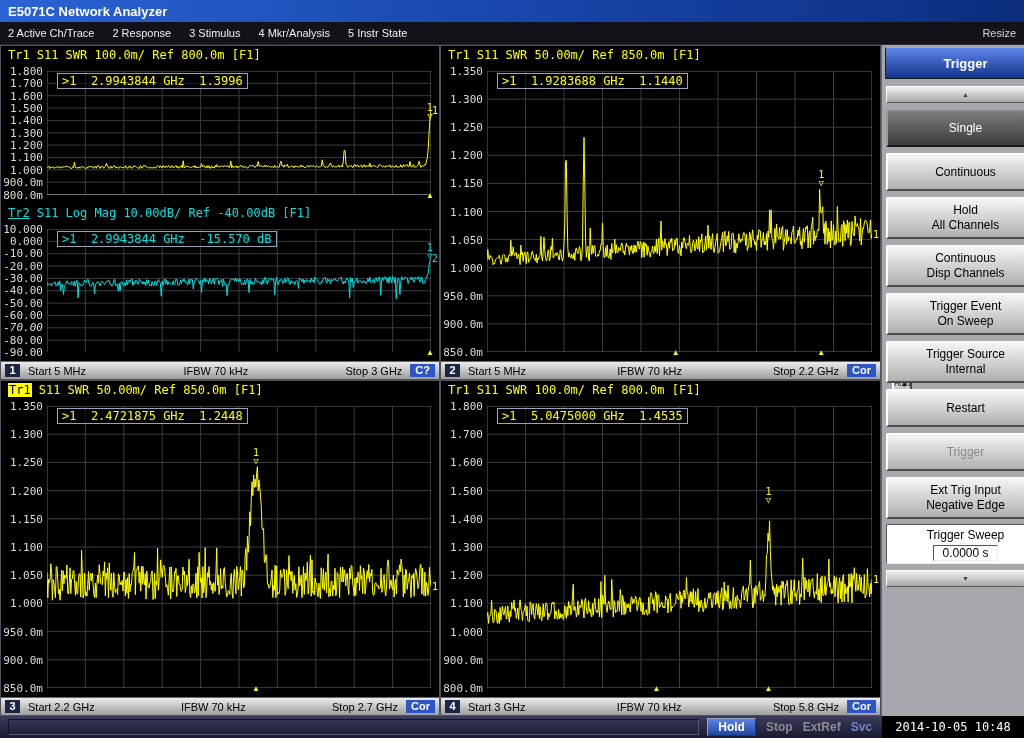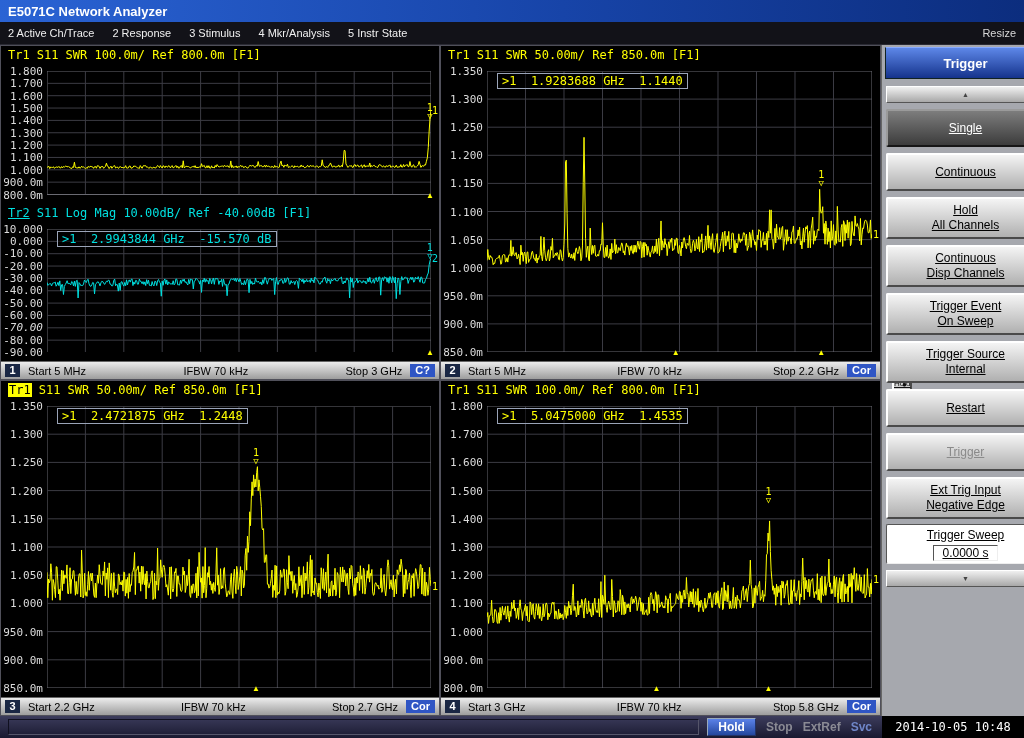--- a/index.html
+++ b/index.html
@@ -61,21 +61,21 @@
   #sk-buttons{display:flex;flex-direction:column;}
   .sk-btn{position:relative;margin:3px 2px;min-height:34px;display:flex;flex-direction:column;
     justify-content:center;align-items:center;text-align:center;
     font:12px "Liberation Sans",sans-serif;color:#000;
     background:linear-gradient(#f4f4f4,#b0b0b0);
     border:2px solid;border-color:#ffffff #4a4a4a #4a4a4a #ffffff;border-radius:2px;}
   .sk-btn.two{min-height:38px;}
   .sk-dark{background:linear-gradient(#7d7d7d,#3c3c3c);color:#fff;border-color:#9a9a9a #161616 #161616 #9a9a9a;}
   .sk-disabled{color:#8a8a8a;}
   .sk-radio{position:absolute;left:8px;top:50%;transform:translateY(-50%);font-size:8px;color:#111;}
-  .sk-line{line-height:15px;text-decoration:underline;}
+  .sk-line{line-height:15px;}
   .sk-valuebox{background:#fff;border:1px solid;border-color:#555 #eee #eee #555;
     padding:0 8px;margin-top:2px;line-height:14px;}
   
   .bottom-bar{position:absolute;top:716px;left:0;width:1024px;height:22px;
     background:linear-gradient(#3c3c5c,#191930);display:flex;align-items:center;
     font:bold 12px "Liberation Sans",sans-serif;}
   .bb-msg{flex:1;height:14px;margin:0 8px;border:1px solid;border-color:#101020 #55556a #55556a #101020;}
   .bb-hold{background:linear-gradient(#5b82e8,#24479e);color:#fff;padding:1px 10px;
     border:1px solid;border-color:#9ab #236 #236 #9ab;margin-right:10px;}
   .bb-dim{color:#8a8a94;margin-right:10px;}
@@ -138,20 +138,21 @@
               <line x1="0" y1="700" x2="1000" y2="700" stroke="#3c3c44" vector-effect="non-scaling-stroke"></line>
               <line x1="700" y1="0" x2="700" y2="1000" stroke="#3c3c44" vector-effect="non-scaling-stroke"></line>
               <line x1="0" y1="800" x2="1000" y2="800" stroke="#3c3c44" vector-effect="non-scaling-stroke"></line>
               <line x1="800" y1="0" x2="800" y2="1000" stroke="#3c3c44" vector-effect="non-scaling-stroke"></line>
               <line x1="0" y1="900" x2="1000" y2="900" stroke="#3c3c44" vector-effect="non-scaling-stroke"></line>
               <line x1="900" y1="0" x2="900" y2="1000" stroke="#3c3c44" vector-effect="non-scaling-stroke"></line>
               <line x1="0" y1="1000" x2="1000" y2="1000" stroke="#6a6a72" vector-effect="non-scaling-stroke"></line>
               <line x1="1000" y1="0" x2="1000" y2="1000" stroke="#6a6a72" vector-effect="non-scaling-stroke"></line>
               <polyline points="0.0,779.7 2.4,777.4 4.8,771.5 7.1,790.0 9.5,777.3 11.9,780.3 14.3,781.7 16.7,775.4 19.0,787.5 21.4,782.2 23.8,777.7 26.2,777.4 28.6,781.6 31.0,772.3 33.3,784.0 35.7,785.5 38.1,773.8 40.5,784.4 42.9,773.6 45.2,778.2 47.6,771.1 50.0,771.0 52.4,777.5 54.8,771.2 57.1,778.7 59.5,779.2 61.9,789.1 64.3,790.1 66.7,776.0 69.0,780.9 71.4,738.7 73.8,781.0 76.2,783.9 78.6,782.7 81.0,787.2 83.3,775.9 85.7,788.0 88.1,781.9 90.5,770.4 92.9,781.0 95.2,776.8 97.6,783.4 100.0,790.6 102.4,783.5 104.8,787.8 107.1,772.8 109.5,778.3 111.9,777.2 114.3,769.4 116.7,776.2 119.0,776.8 121.4,788.3 123.8,774.9 126.2,773.4 128.6,787.2 131.0,767.1 133.3,768.2 135.7,772.1 138.1,788.6 140.5,774.4 142.9,775.2 145.2,773.0 147.6,788.0 150.0,781.1 152.4,770.6 154.8,746.1 157.1,769.7 159.5,773.3 161.9,790.0 164.3,778.2 166.7,770.6 169.0,787.9 171.4,775.2 173.8,769.9 176.2,766.3 178.6,785.8 181.0,780.4 183.3,777.0 185.7,788.3 188.1,783.3 190.5,772.3 192.9,781.6 195.2,780.7 197.6,782.5 200.0,783.7 202.4,782.0 204.8,766.3 207.1,785.6 209.5,786.2 211.9,784.8 214.3,769.6 216.7,769.9 219.0,787.2 221.4,784.2 223.8,781.1 226.2,768.1 228.6,772.0 231.0,771.1 233.3,780.0 235.7,783.7 238.1,785.8 240.5,788.9 242.9,765.9 245.2,776.6 247.6,787.7 250.0,770.6 252.4,765.4 254.8,767.9 257.1,766.7 259.5,779.6 261.9,778.4 264.3,784.3 266.7,786.7 269.0,775.6 271.4,783.2 273.8,786.9 276.2,782.2 278.6,778.1 281.0,785.3 283.3,785.4 285.7,774.7 288.1,764.7 290.5,774.9 292.9,782.3 295.2,765.8 297.6,777.0 300.0,785.3 302.4,767.7 304.8,770.6 307.1,783.2 309.5,769.5 311.9,773.7 314.3,779.2 316.7,766.1 319.0,771.1 321.4,785.0 323.8,771.7 326.2,766.0 328.6,784.8 331.0,778.8 333.3,774.3 335.7,764.8 338.1,782.5 340.5,770.8 342.9,786.7 345.2,784.9 347.6,769.7 350.0,765.0 352.4,784.8 354.8,727.1 357.1,781.7 359.5,780.7 361.9,770.5 364.3,773.0 366.7,774.3 369.0,774.4 371.4,780.6 373.8,785.1 376.2,776.9 378.6,774.8 381.0,771.3 383.3,780.2 385.7,766.1 388.1,785.0 390.5,776.5 392.9,785.8 395.2,777.9 397.6,777.2 400.0,779.0 402.4,750.4 404.8,773.9 407.1,770.1 409.5,764.2 411.9,783.1 414.3,783.9 416.7,766.6 419.0,783.8 421.4,766.9 423.8,786.4 426.2,786.6 428.6,767.6 431.0,784.9 433.3,777.7 435.7,786.4 438.1,764.9 440.5,778.3 442.9,758.0 445.2,768.5 447.6,777.1 450.0,775.3 452.4,771.7 454.8,770.6 457.1,769.6 459.5,776.8 461.9,763.3 464.3,771.2 466.7,771.2 469.0,771.2 471.4,767.0 473.8,781.6 476.2,776.4 478.6,728.3 481.0,783.0 483.3,765.6 485.7,782.6 488.1,776.6 490.5,777.6 492.9,768.1 495.2,784.6 497.6,771.4 500.0,780.1 502.4,771.0 504.8,763.6 507.1,775.4 509.5,769.1 511.9,782.1 514.3,779.6 516.7,770.0 519.0,780.1 521.4,785.5 523.8,784.3 526.2,773.3 528.6,762.4 531.0,768.5 533.3,769.5 535.7,764.1 538.1,767.2 540.5,779.7 542.9,778.6 545.2,764.7 547.6,770.4 550.0,733.1 552.4,768.4 554.8,772.7 557.1,763.0 559.5,769.7 561.9,777.4 564.3,773.1 566.7,762.4 569.0,778.5 571.4,762.4 573.8,773.9 576.2,769.7 578.6,775.3 581.0,773.9 583.3,781.5 585.7,770.5 588.1,777.3 590.5,783.6 592.9,764.9 595.2,777.9 597.6,774.4 600.0,775.0 602.4,782.2 604.8,779.2 607.1,746.3 609.5,729.6 611.9,768.0 614.3,762.3 616.7,779.7 619.0,762.2 621.4,765.9 623.8,770.1 626.2,755.0 628.6,781.6 631.0,774.6 633.3,781.3 635.7,772.9 638.1,767.1 640.5,771.9 642.9,783.9 645.2,767.4 647.6,775.2 650.0,773.6 652.4,770.5 654.8,779.3 657.1,776.3 659.5,776.8 661.9,760.7 664.3,775.2 666.7,767.3 669.0,777.9 671.4,783.4 673.8,779.2 676.2,775.0 678.6,763.6 681.0,775.3 683.3,777.2 685.7,764.2 688.1,770.1 690.5,771.4 692.9,766.1 695.2,772.1 697.6,780.3 700.0,773.5 702.4,769.1 704.8,771.3 707.1,783.2 709.5,773.2 711.9,774.3 714.3,769.6 716.7,719.1 719.0,764.7 721.4,769.4 723.8,779.6 726.2,779.3 728.6,773.5 731.0,780.9 733.3,764.7 735.7,763.2 738.1,744.4 740.5,760.2 742.9,778.7 745.2,771.7 747.6,771.5 750.0,771.1 752.4,781.0 754.8,771.6 757.1,774.5 759.5,760.6 761.9,777.3 764.3,775.3 766.7,764.3 769.0,776.3 771.4,736.7 773.8,642.5 776.2,645.0 778.6,752.7 781.0,765.8 783.3,780.3 785.7,775.0 788.1,766.2 790.5,769.0 792.9,766.0 795.2,780.5 797.6,778.7 800.0,760.0 802.4,758.4 804.8,774.1 807.1,764.5 809.5,761.3 811.9,775.9 814.3,775.6 816.7,766.0 819.0,760.4 821.4,782.0 823.8,765.9 826.2,759.2 828.6,778.6 831.0,766.6 833.3,775.0 835.7,765.5 838.1,774.1 840.5,744.7 842.9,778.4 845.2,765.6 847.6,772.2 850.0,765.3 852.4,763.8 854.8,774.8 857.1,773.1 859.5,781.5 861.9,778.8 864.3,760.7 866.7,758.1 869.0,761.7 871.4,770.4 873.8,778.9 876.2,767.1 878.6,774.4 881.0,779.7 883.3,766.6 885.7,773.3 888.1,770.2 890.5,767.7 892.9,760.1 895.2,780.2 897.6,777.1 900.0,769.1 902.4,770.3 904.8,781.0 907.1,777.9 909.5,762.4 911.9,779.1 914.3,779.5 916.7,774.9 919.0,777.0 921.4,758.1 923.8,778.2 926.2,777.6 928.6,757.0 931.0,775.3 933.3,763.9 935.7,761.5 938.1,757.3 940.5,775.3 942.9,772.5 945.2,732.9 947.6,769.2 950.0,779.5 952.4,764.8 954.8,759.2 957.1,779.0 959.5,776.8 961.9,777.0 964.3,769.7 966.7,760.0 969.0,731.7 971.4,757.2 973.8,780.3 976.2,768.1 978.6,766.5 981.0,771.6 983.3,759.2 985.7,761.2 988.1,730.8 990.5,703.1 992.9,620.8 995.2,486.1 997.6,373.0 1000.0,319.8 " fill="none" stroke="#ffff00" stroke-width="1" vector-effect="non-scaling-stroke"></polyline>
             </svg>
+          <div class="marker-readout" style="color: rgb(255, 255, 0);">&gt;1  2.9943844 GHz  1.3996</div>
         <div class="trace-marker" style="left: 99.7%; top: 40.04%; color: rgb(255, 255, 0);">
               <div>1</div>
               <div class="mk-tri">▽</div>
             </div>
             <div class="trace-end-label" style="top: 31.9834%; color: rgb(255, 255, 0);">1</div>
             <div class="axis-marker" style="left: 99.7%;">▲</div>
           </div>
       </div>
     </div>
     <div class="trace-block">

